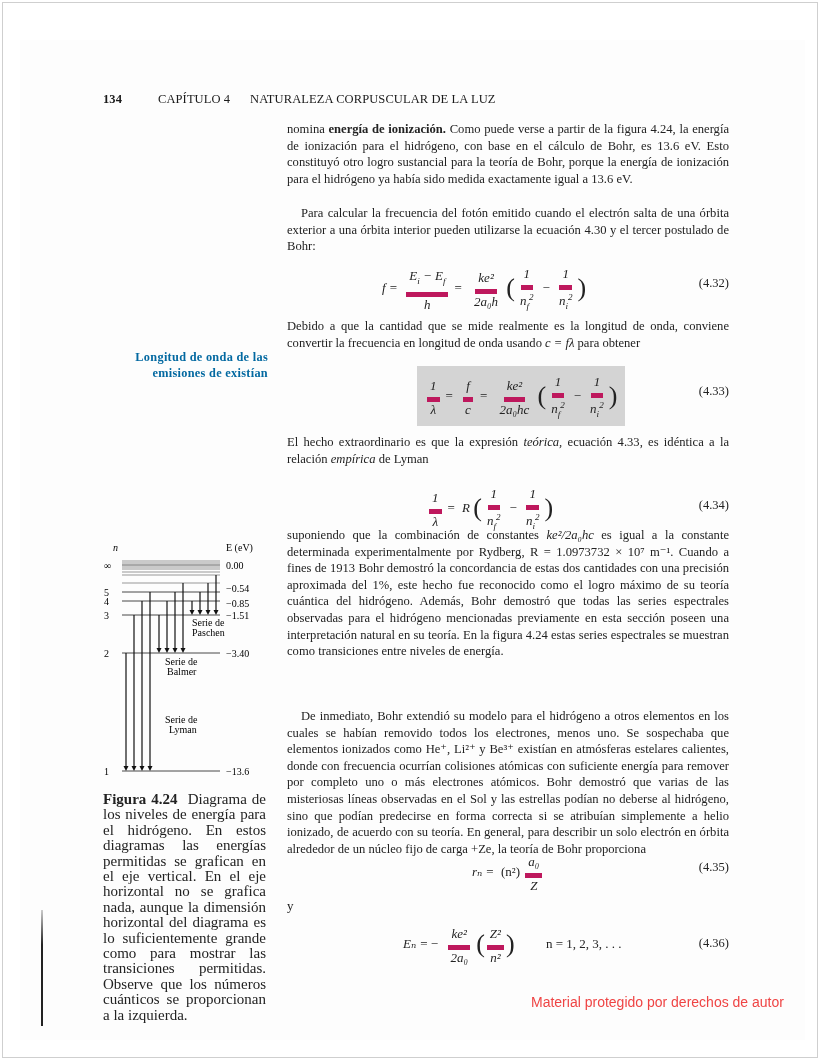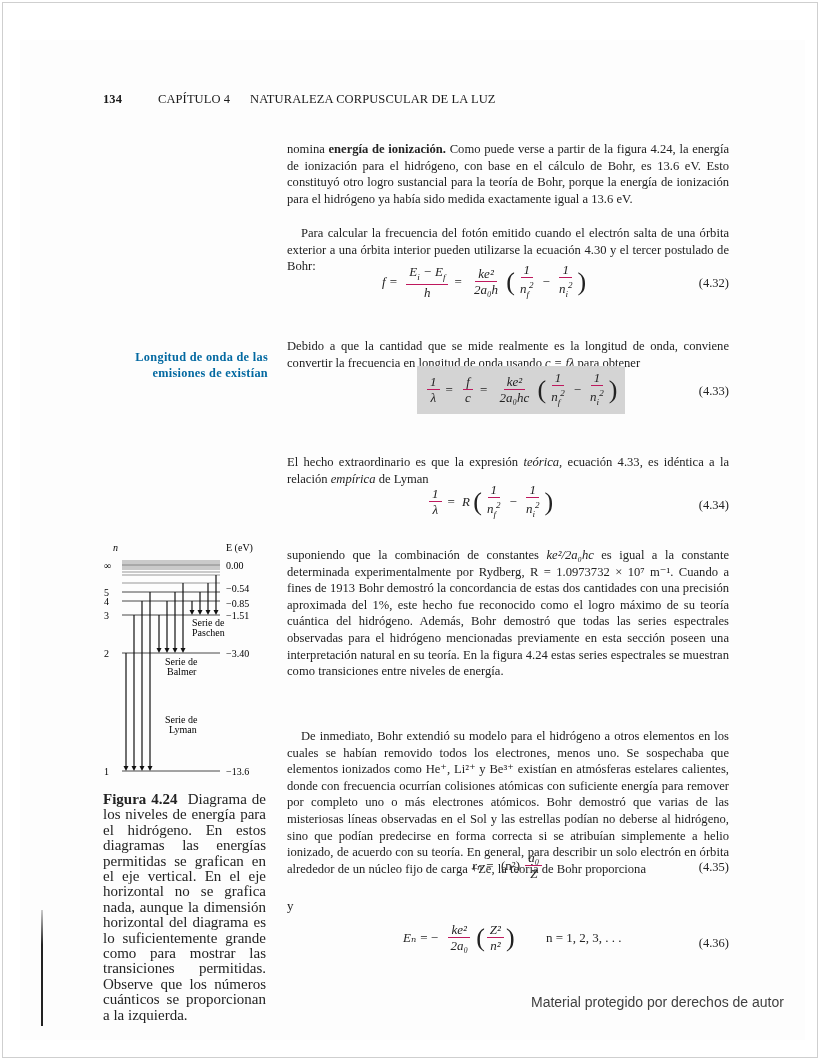--- a/index.html
+++ b/index.html
@@ -3,36 +3,36 @@
 <meta charset="utf-8">
 <style>
   html,body{margin:0;padding:0;background:#fff;}
   body{width:822px;height:1062px;position:relative;overflow:hidden;font-family:"Liberation Serif","DejaVu Serif",serif;color:#222;}
   .frame{position:absolute;left:2px;top:2px;width:816px;height:1056px;border:1px solid #cfcfcf;box-sizing:border-box;}
   .pagebg{position:absolute;left:20px;top:40px;width:785px;height:1000px;background:#fdfdfd;}
   .header{position:absolute;top:92px;left:103px;font-size:12.5px;letter-spacing:0.1px;color:#1a1a1a;}
   .header .num{font-weight:bold;position:absolute;left:0;}
   .header .chap{position:absolute;left:55px;white-space:nowrap;}
   .header .title{position:absolute;left:147px;white-space:nowrap;}
-  .col{position:absolute;left:287px;width:442px;font-size:12.6px;line-height:16.6px;text-align:justify;margin-top:20px;}
+  .col{position:absolute;left:287px;width:442px;font-size:12.6px;line-height:16.6px;text-align:justify;}
   .col p{margin:0;}
   .indent{text-indent:14px;}
   .eq{position:absolute;left:287px;width:442px;font-size:13px;font-style:italic;}
   .eqnum{position:absolute;right:0;font-style:normal;font-size:12.5px;}
   .frac{display:inline-flex;flex-direction:column;align-items:center;vertical-align:middle;margin:0 2px;}
-  .frac .n{border-bottom:1px solid #be185d;padding:0 3px;line-height:15px;}
+  .frac .n{border-bottom:5px solid #be185d;padding:0 3px;line-height:23px;}
   .frac .d{padding:0 3px;line-height:15px;}
   .paren{font-size:26px;font-style:normal;vertical-align:middle;font-weight:200;}
   .op{font-style:normal;margin:0 4px;vertical-align:middle;}
   .mid{vertical-align:middle;}
   .box{background:#d4d4d4;padding:4px 8px;display:inline-block;}
   .margin-note{position:absolute;left:128px;top:349px;width:140px;text-align:right;font-size:12.3px;line-height:16px;font-weight:bold;color:#0369a1;letter-spacing:0.3px;}
   .caption{position:absolute;left:103px;top:792px;width:163px;font-size:15px;line-height:15.4px;text-align:justify;color:#222;}
   .caption b{font-weight:bold;}
-  .watermark{position:absolute;left:531px;top:994px;font-family:"Liberation Sans",sans-serif;font-size:14px;color:#404040;}
+  .watermark{position:absolute;left:531px;top:994px;font-family:"Liberation Sans",sans-serif;font-size:14px;color:#ef4444;}
   .leftbar{position:absolute;left:41px;top:910px;width:2px;height:116px;background:linear-gradient(#ccc,#222 30%,#222);}
   svg text{font-family:"Liberation Serif",serif;}
   sup,sub{font-size:70%;}
 </style>
 </head>
 <body>
 
 <div class="frame"></div>
 <div class="pagebg"></div>
 

